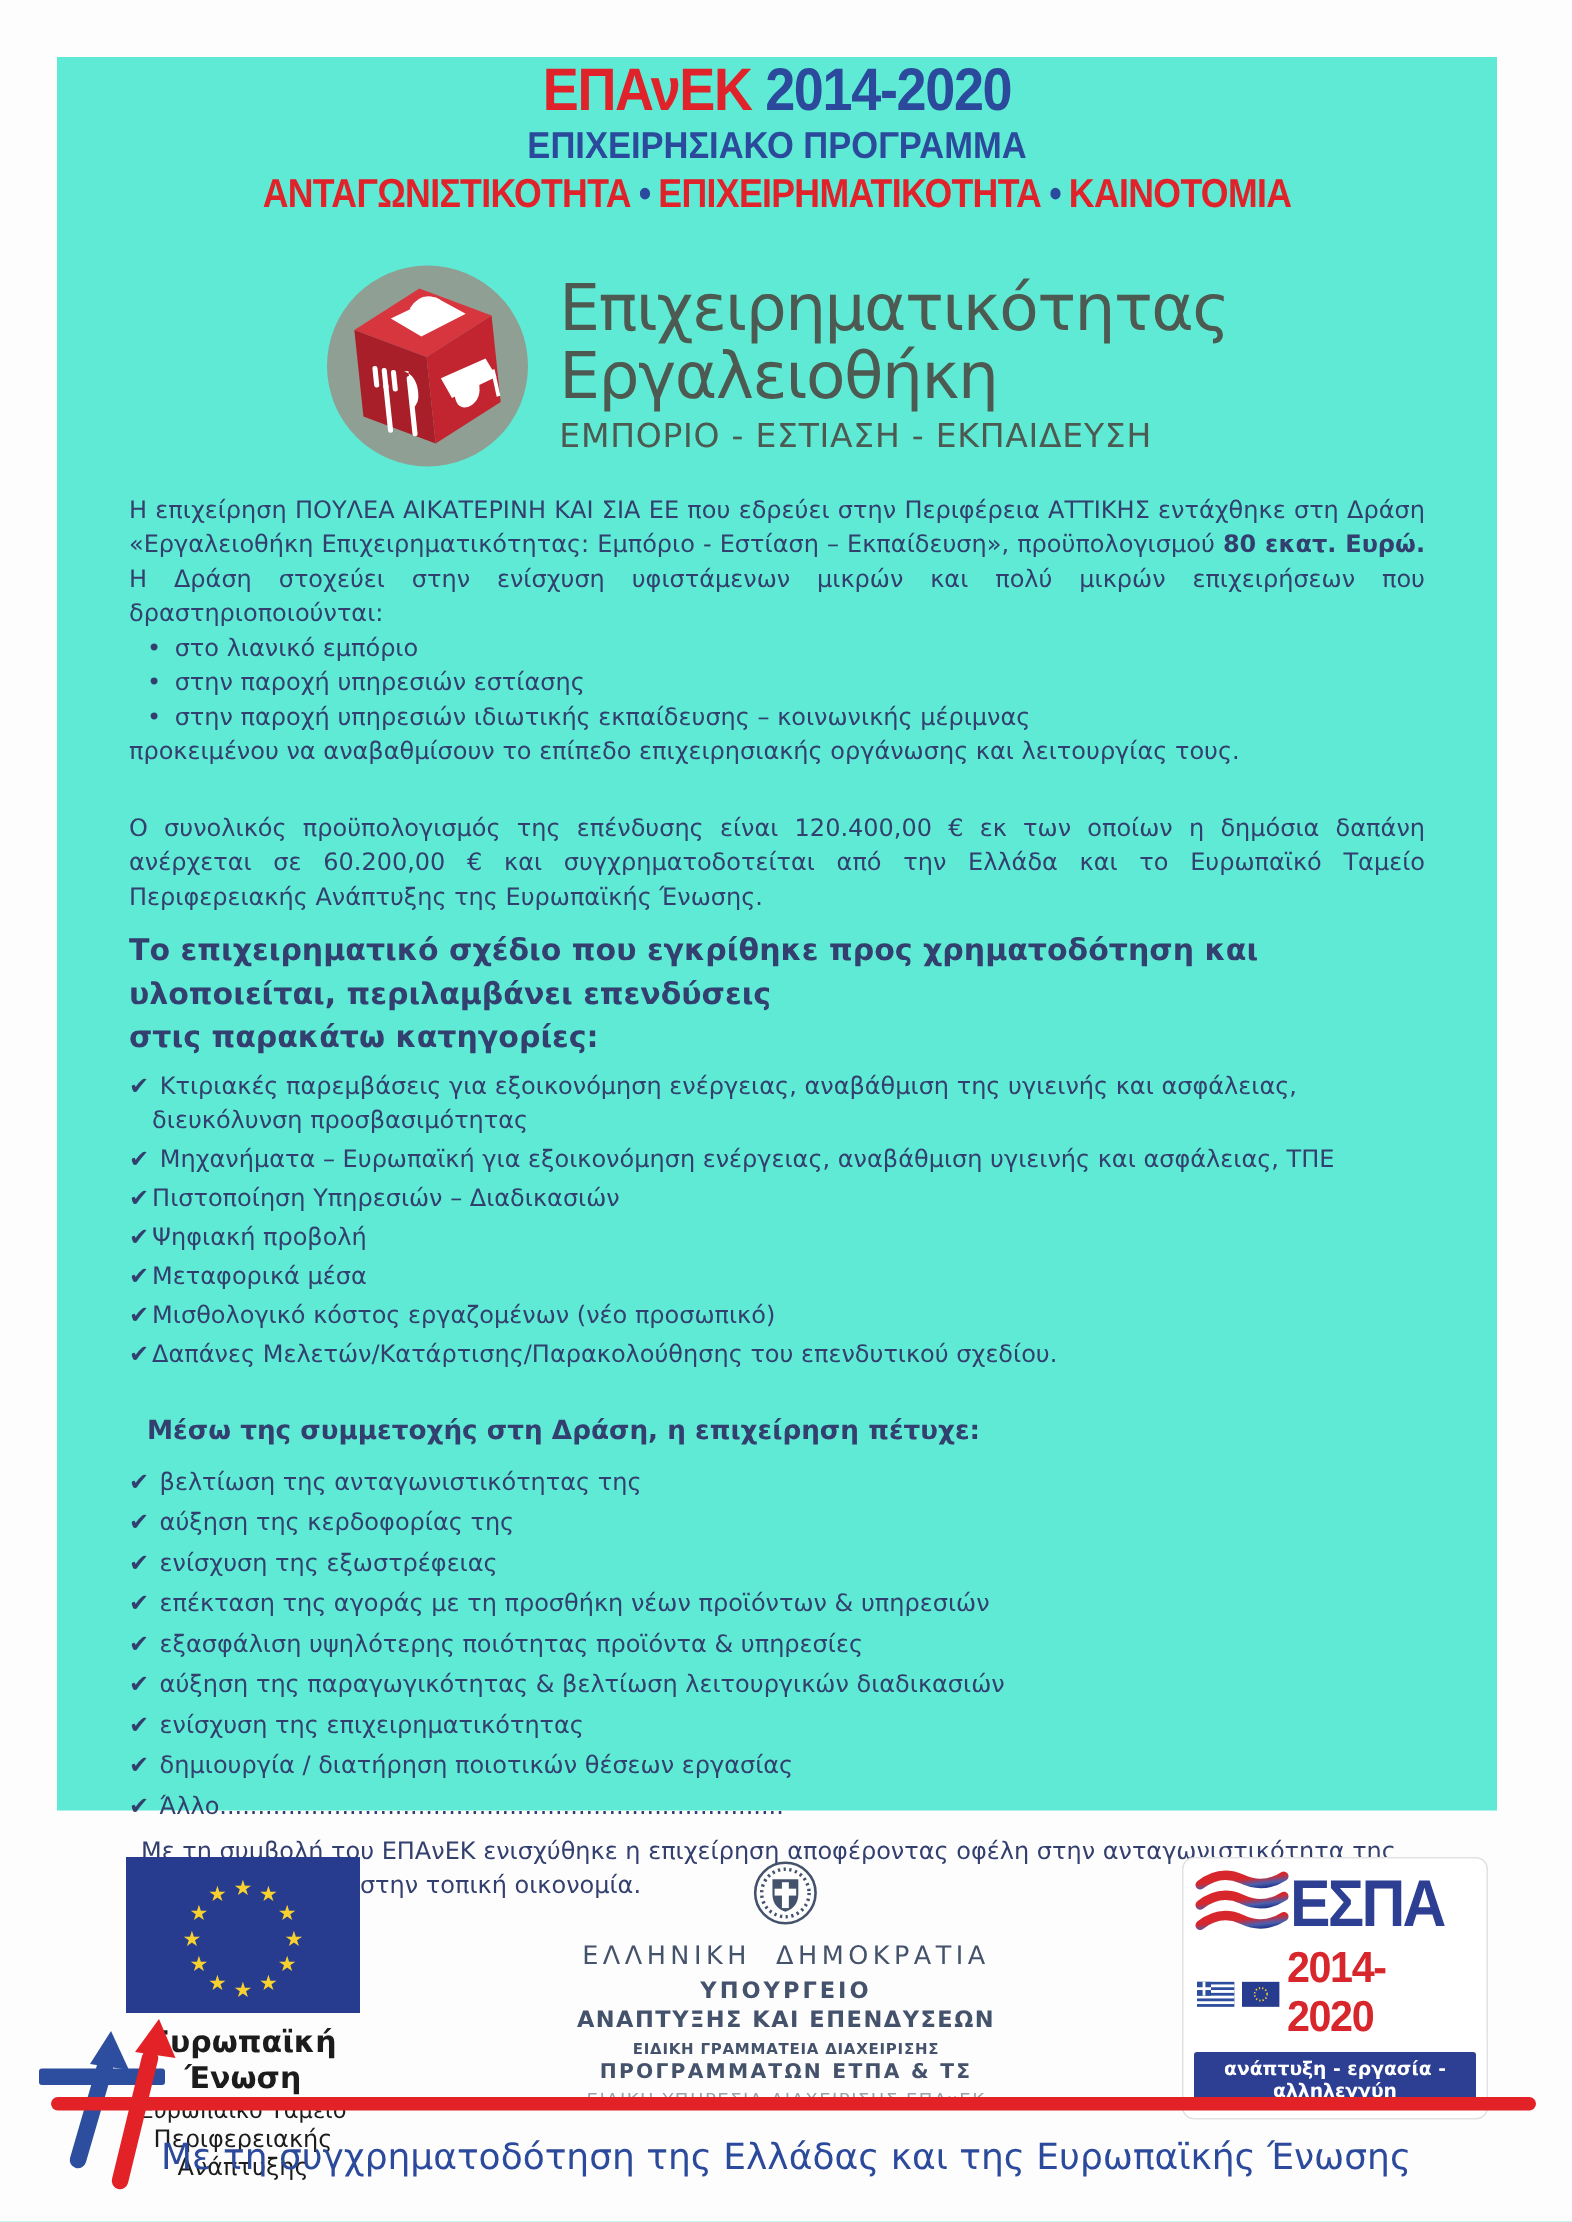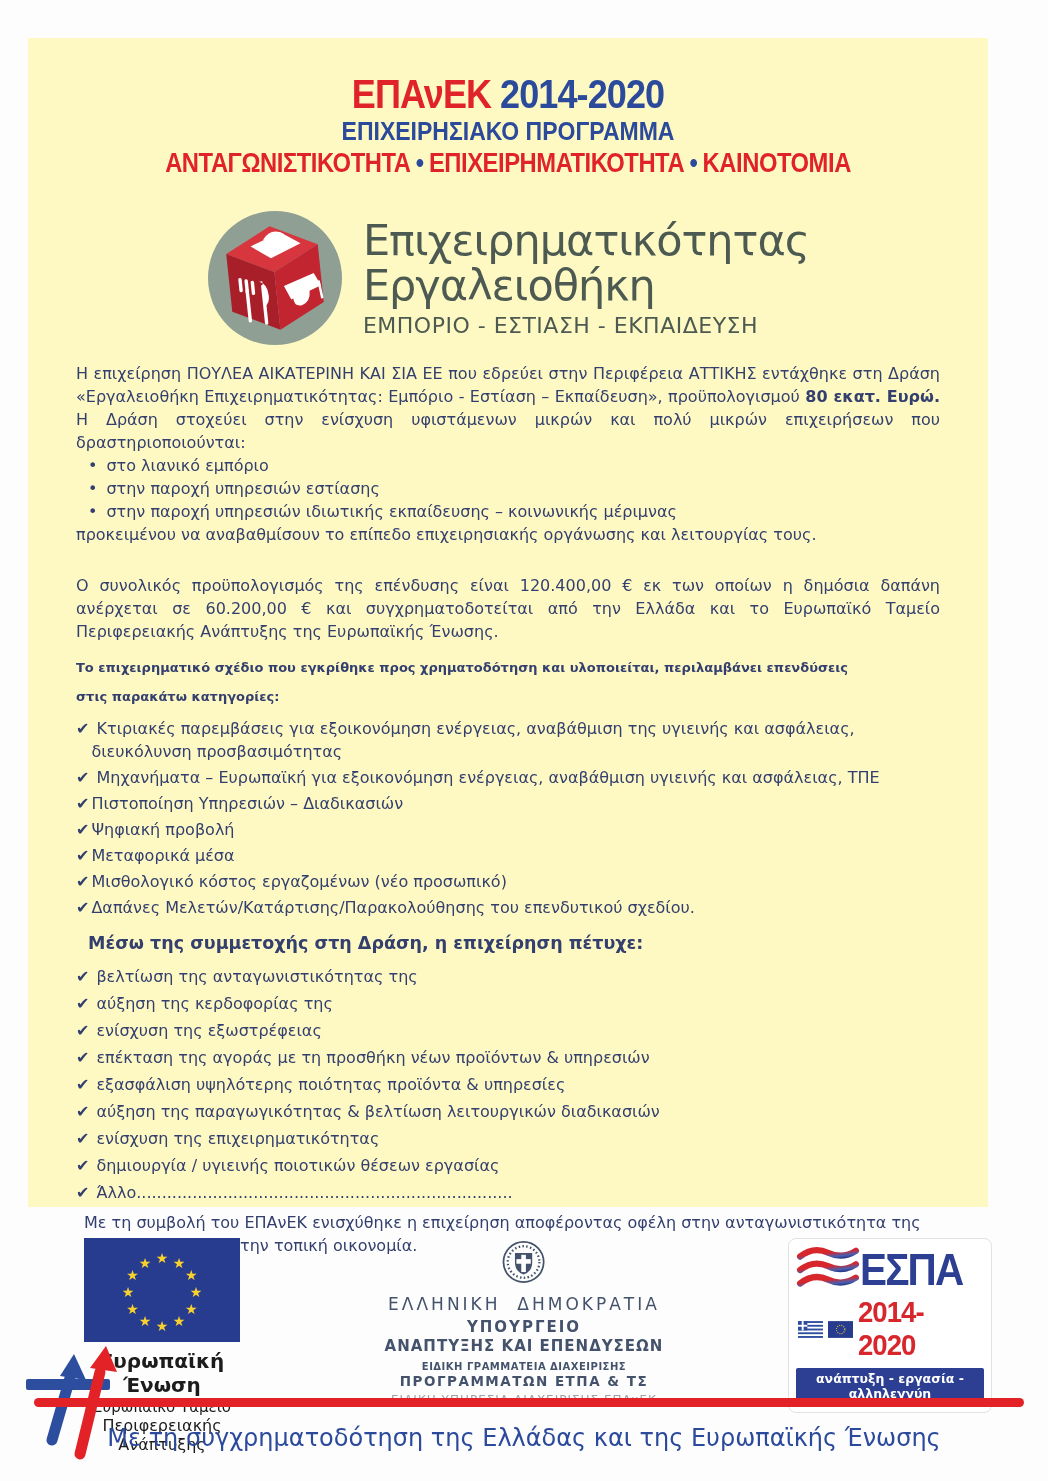--- a/index.html
+++ b/index.html
@@ -1,18 +1,18 @@
 <!DOCTYPE html>
 <html><head>
 <meta charset="utf-8">
 <style>
   html,body{margin:0;padding:0;}
   .page{position:relative;width:1048px;height:1481px;background:#fdfdfd;overflow:hidden;
         font-family:"DejaVu Sans",sans-serif;}
-  .panel{position:absolute;left:28px;top:38px;width:960px;height:1169px;background:#fef9c3;box-sizing:border-box;padding-top:34px;}
+  .panel{position:absolute;left:38px;top:38px;width:960px;height:1169px;background:#5eead4;box-sizing:border-box;}
   
   .hdr{text-align:center;font-family:"Liberation Sans",sans-serif;font-weight:bold;}
   .hdr-l1{font-size:40px;line-height:44px;letter-spacing:-1px;transform:scaleX(.9);}
   .hdr-l1 .acr{color:#e0222a;}
   .hdr-l1 .yrs{color:#2b4a9b;margin-left:10px;}
   .hdr-l2{font-size:25px;line-height:30px;color:#2b4a9b;transform:scaleX(.92);}
   .hdr-l3{font-size:27px;line-height:34px;color:#e0222a;transform:scaleX(.88);letter-spacing:-.5px;}
   .hdr-l3 .dot{color:#2b4a9b;margin:0 6px;}
   
   .toolkit{margin-top:30px;display:flex;justify-content:center;align-items:center;gap:20px;}
@@ -21,28 +21,28 @@
   .tk-title{font-size:43px;line-height:45px;letter-spacing:-1px;}
   .tk-sub{font-size:22px;letter-spacing:.5px;margin-top:5px;}
   
   .content{margin-top:16px;padding:0 48px;color:#333f6e;font-size:16px;line-height:23px;}
   .para{text-align:justify;}
   .blist{margin-top:0;}
   .b-item{display:flex;gap:9px;padding-left:12px;}
   .b-item .bl{flex:0 0 auto;}
   .b-outro{}
   .p2{margin-top:28px;}
-  .h1{margin-top:10px;font-weight:bold;font-size:13px;line-height:29px;}
+  .h1{margin-top:10px;font-weight:bold;font-size:20px;line-height:29px;}
   .checklist{margin-top:6px;}
   .check-item{display:flex;margin-bottom:3px;}
   .check{font-weight:bold;flex:0 0 auto;}
   .cat .check{margin-right:2px;}
   .ach .check{margin-right:7px;}
   .check-text{white-space:pre-wrap;}
-  .h2{margin-top:12px;margin-bottom:8px;padding-left:12px;font-weight:bold;font-size:17.5px;line-height:25px;}
+  .h2{margin-top:28px;margin-bottom:8px;padding-left:12px;font-weight:bold;font-size:17.5px;line-height:25px;}
   .ach .check-item{margin-bottom:2px;line-height:25px;}
   .closing{margin-top:6px;padding-left:8px;}
   
   .eu-block{position:absolute;left:84px;top:1238px;width:156px;text-align:center;color:#1c1c1c;}
   .eu-flag{display:block;width:156px;height:104px;}
   .eu-title{font-weight:bold;font-size:20px;margin-top:7px;}
   .eu-l2{font-size:15px;margin-top:1px;}
   .eu-l3{font-size:16px;}
   .ministry{position:absolute;left:50%;top:1239px;transform:translateX(-50%);text-align:center;color:#44536b;white-space:nowrap;}
   .mi-l1{font-size:17px;letter-spacing:3px;margin-top:5px;white-space:pre;}
@@ -213,21 +213,21 @@
             <span class="check-text">αύξηση της παραγωγικότητας &amp; βελτίωση λειτουργικών διαδικασιών</span>
           </div>
 
           <div class="check-item">
             <span class="check">✔</span>
             <span class="check-text">ενίσχυση της επιχειρηματικότητας</span>
           </div>
 
           <div class="check-item">
             <span class="check">✔</span>
-            <span class="check-text">δημιουργία / υγιεινής ποιοτικών θέσεων εργασίας</span>
+            <span class="check-text">δημιουργία / διατήρηση ποιοτικών θέσεων εργασίας</span>
           </div>
 
           <div class="check-item">
             <span class="check">✔</span>
             <span class="check-text">Άλλο..........................................................................</span>
           </div>
         </div>
 
       <div class="closing">Με τη συμβολή του ΕΠΑνΕΚ ενισχύθηκε η επιχείρηση αποφέροντας οφέλη στην ανταγωνιστικότητα της χώρας καθώς και στην τοπική οικονομία.</div>
 

